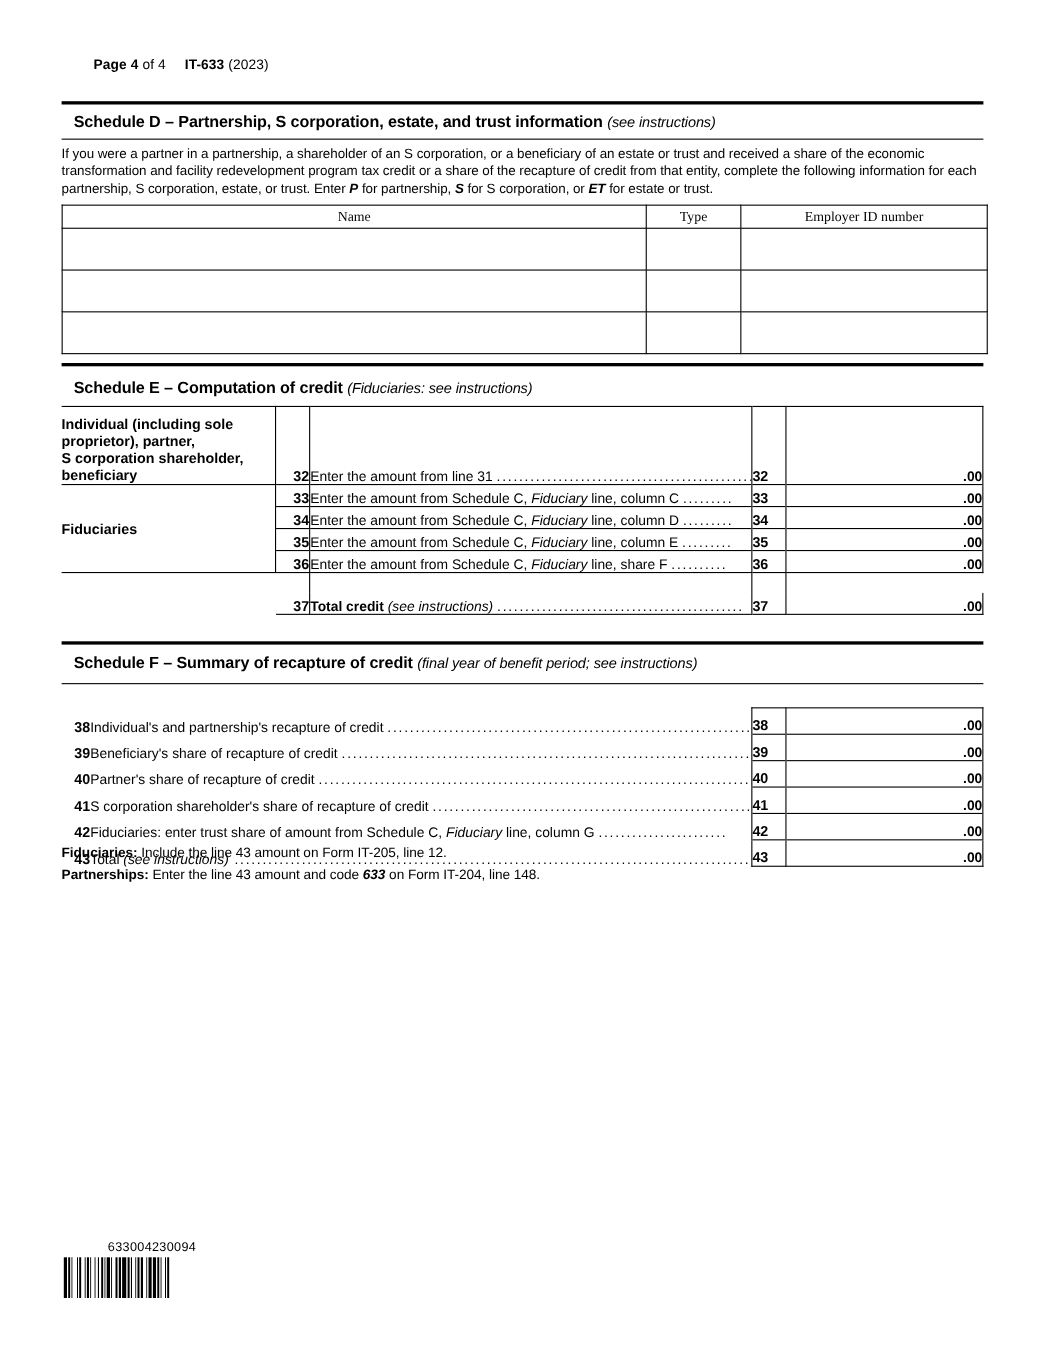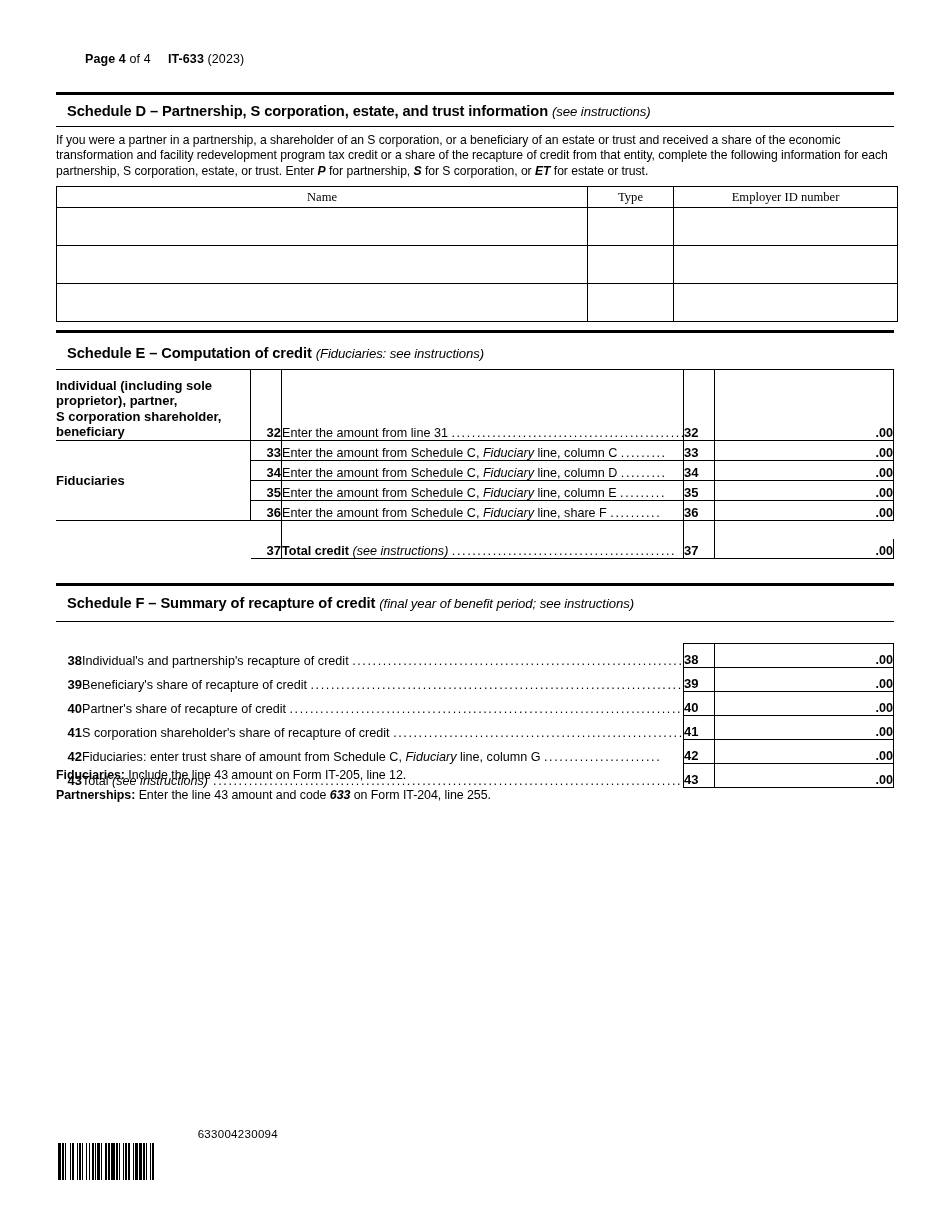--- a/index.html
+++ b/index.html
@@ -261,21 +261,21 @@
   .closing i { font-style: italic; font-weight: bold; }
 
   
   .barcode-wrap {
     position: absolute;
     left: 58px;
     top: 1128px;
   }
   .barcode-num {
     font-size: 11.5px;
-    text-align: right;
+    text-align: left;
     width: 180px;
     margin-left: 40px;
     letter-spacing: 0.3px;
   }
   .barcode-bars {
     margin-top: 3px;
     height: 37px;
     width: 182px;
     display: flex;
     align-items: stretch;
@@ -441,21 +441,21 @@
       <td class="f-num">43</td>
       <td class="f-desc"><span>Total </span><i>(see instructions)</i><span class="leader">&nbsp;.................................................................................................</span></td>
       <td class="f-num2">43</td>
       <td class="f-amt">.00</td>
     </tr>
   </tbody>
     </table>
 
   <div class="closing">
     <div><b>Fiduciaries:</b><span> Include the line 43 amount on Form IT-205, line 12.</span></div>
-    <div><b>Partnerships:</b><span> Enter the line 43 amount and code </span><i>633</i><span> on Form IT-204, line 255.</span></div>
+    <div><b>Partnerships:</b><span> Enter the line 43 amount and code </span><i>633</i><span> on Form IT-204, line 148.</span></div>
   </div>
 
   <div class="barcode-wrap">
     <div class="barcode-num">633004230094</div>
     <div class="barcode-bars" id="barcode-bars">
         <span style="width: 3.15px; background: rgb(0, 0, 0);"></span>
         <span style="width: 1.05px; background: rgb(255, 255, 255);"></span>
         <span style="width: 2.1px; background: rgb(0, 0, 0);"></span>
         <span style="width: 1.05px; background: rgb(255, 255, 255);"></span>
         <span style="width: 1.05px; background: rgb(0, 0, 0);"></span>

